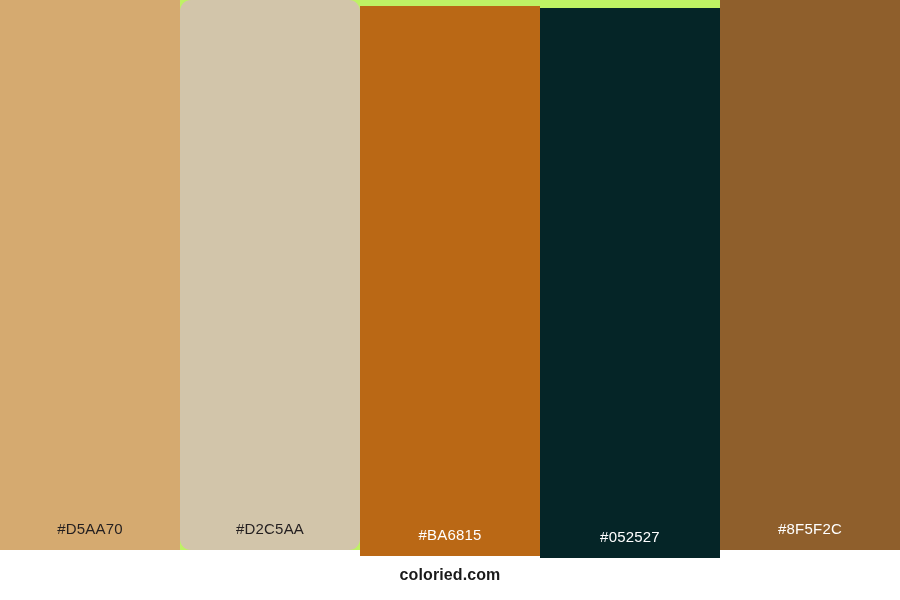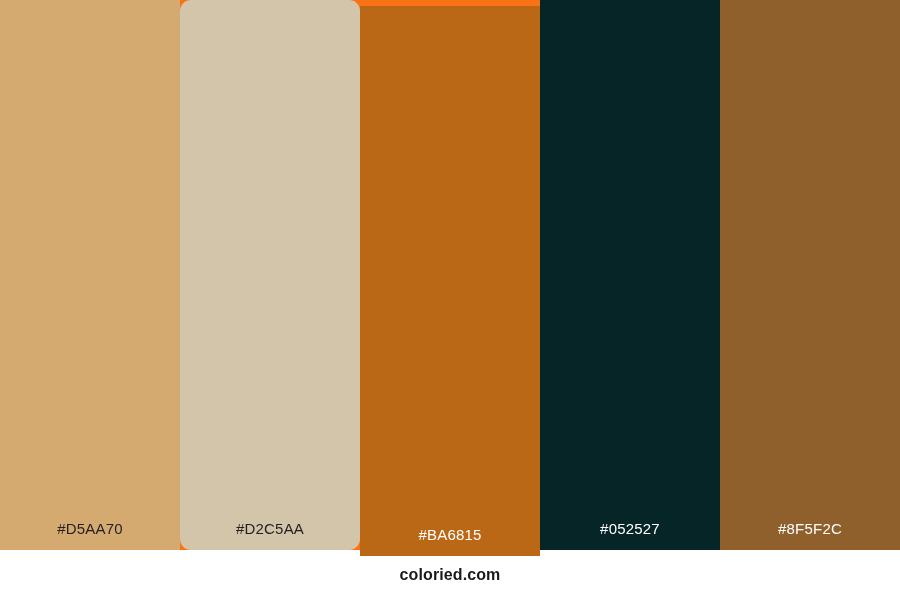--- a/index.html
+++ b/index.html
@@ -12,21 +12,21 @@
     height: 600px;
     background: #ffffff;
     font-family: "Liberation Sans", "DejaVu Sans", sans-serif;
     overflow: hidden;
   }
   .palette-page {
     width: 900px;
     height: 600px;
     display: flex;
     flex-direction: column;
-    background: #f97316;
+    background: #bef264;
   }
   .swatch-strip {
     width: 900px;
     height: 550px;
     display: flex;
     flex-direction: row;
   }
   .swatch {
     flex: 1 1 180px;
     height: 550px;
@@ -76,21 +76,21 @@
     </div>
 
     <div class="swatch" style="background-color: rgb(210, 197, 170); border-radius: 11px;">
       <span class="swatch-label label-dark" style="color: rgb(35, 31, 32);">#D2C5AA</span>
     </div>
 
     <div class="swatch" style="background-color: rgb(186, 104, 21); margin-top: 6px;">
       <span class="swatch-label label-light" style="color: rgb(255, 255, 255);">#BA6815</span>
     </div>
 
-    <div class="swatch" style="background-color: rgb(5, 37, 39);">
+    <div class="swatch" style="background-color: rgb(5, 37, 39); margin-top: 8px;">
       <span class="swatch-label label-light" style="color: rgb(255, 255, 255);">#052527</span>
     </div>
 
     <div class="swatch" style="background-color: rgb(143, 95, 44); justify-content: center;">
       <span class="swatch-label label-light" style="color: rgb(255, 255, 255);">#8F5F2C</span>
     </div>
 
   </div>
 
   <div class="footer-bar">

